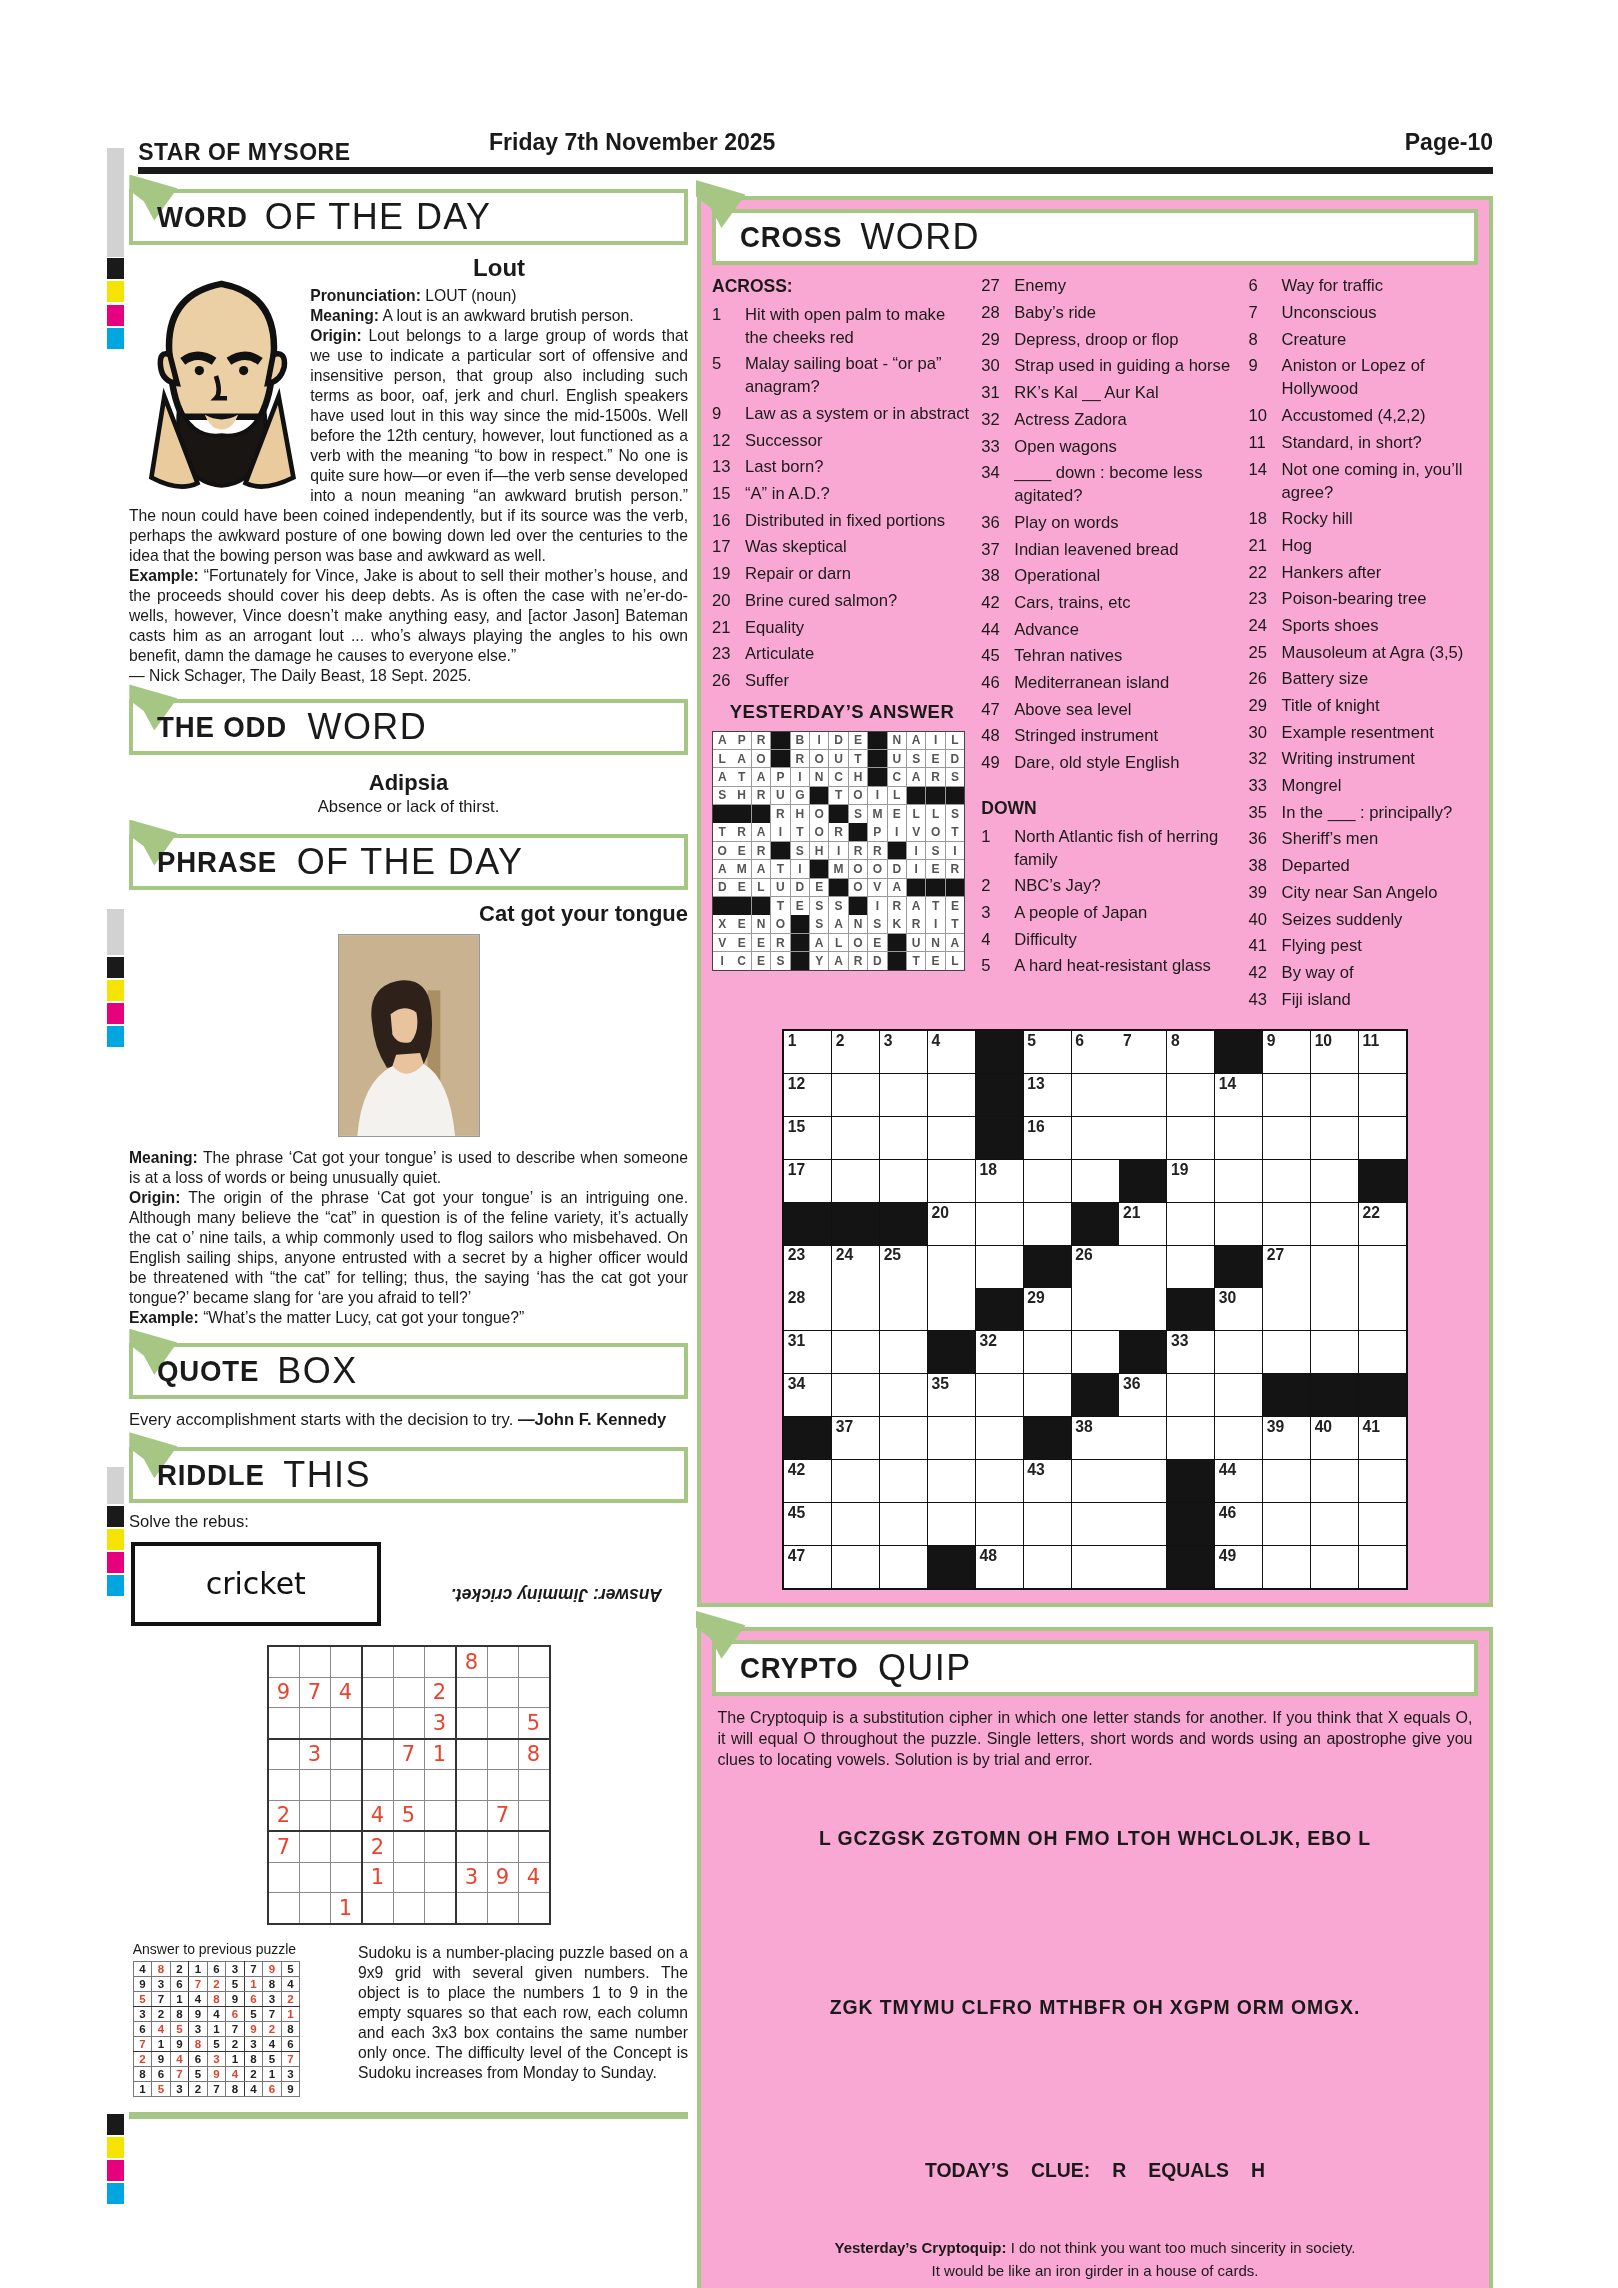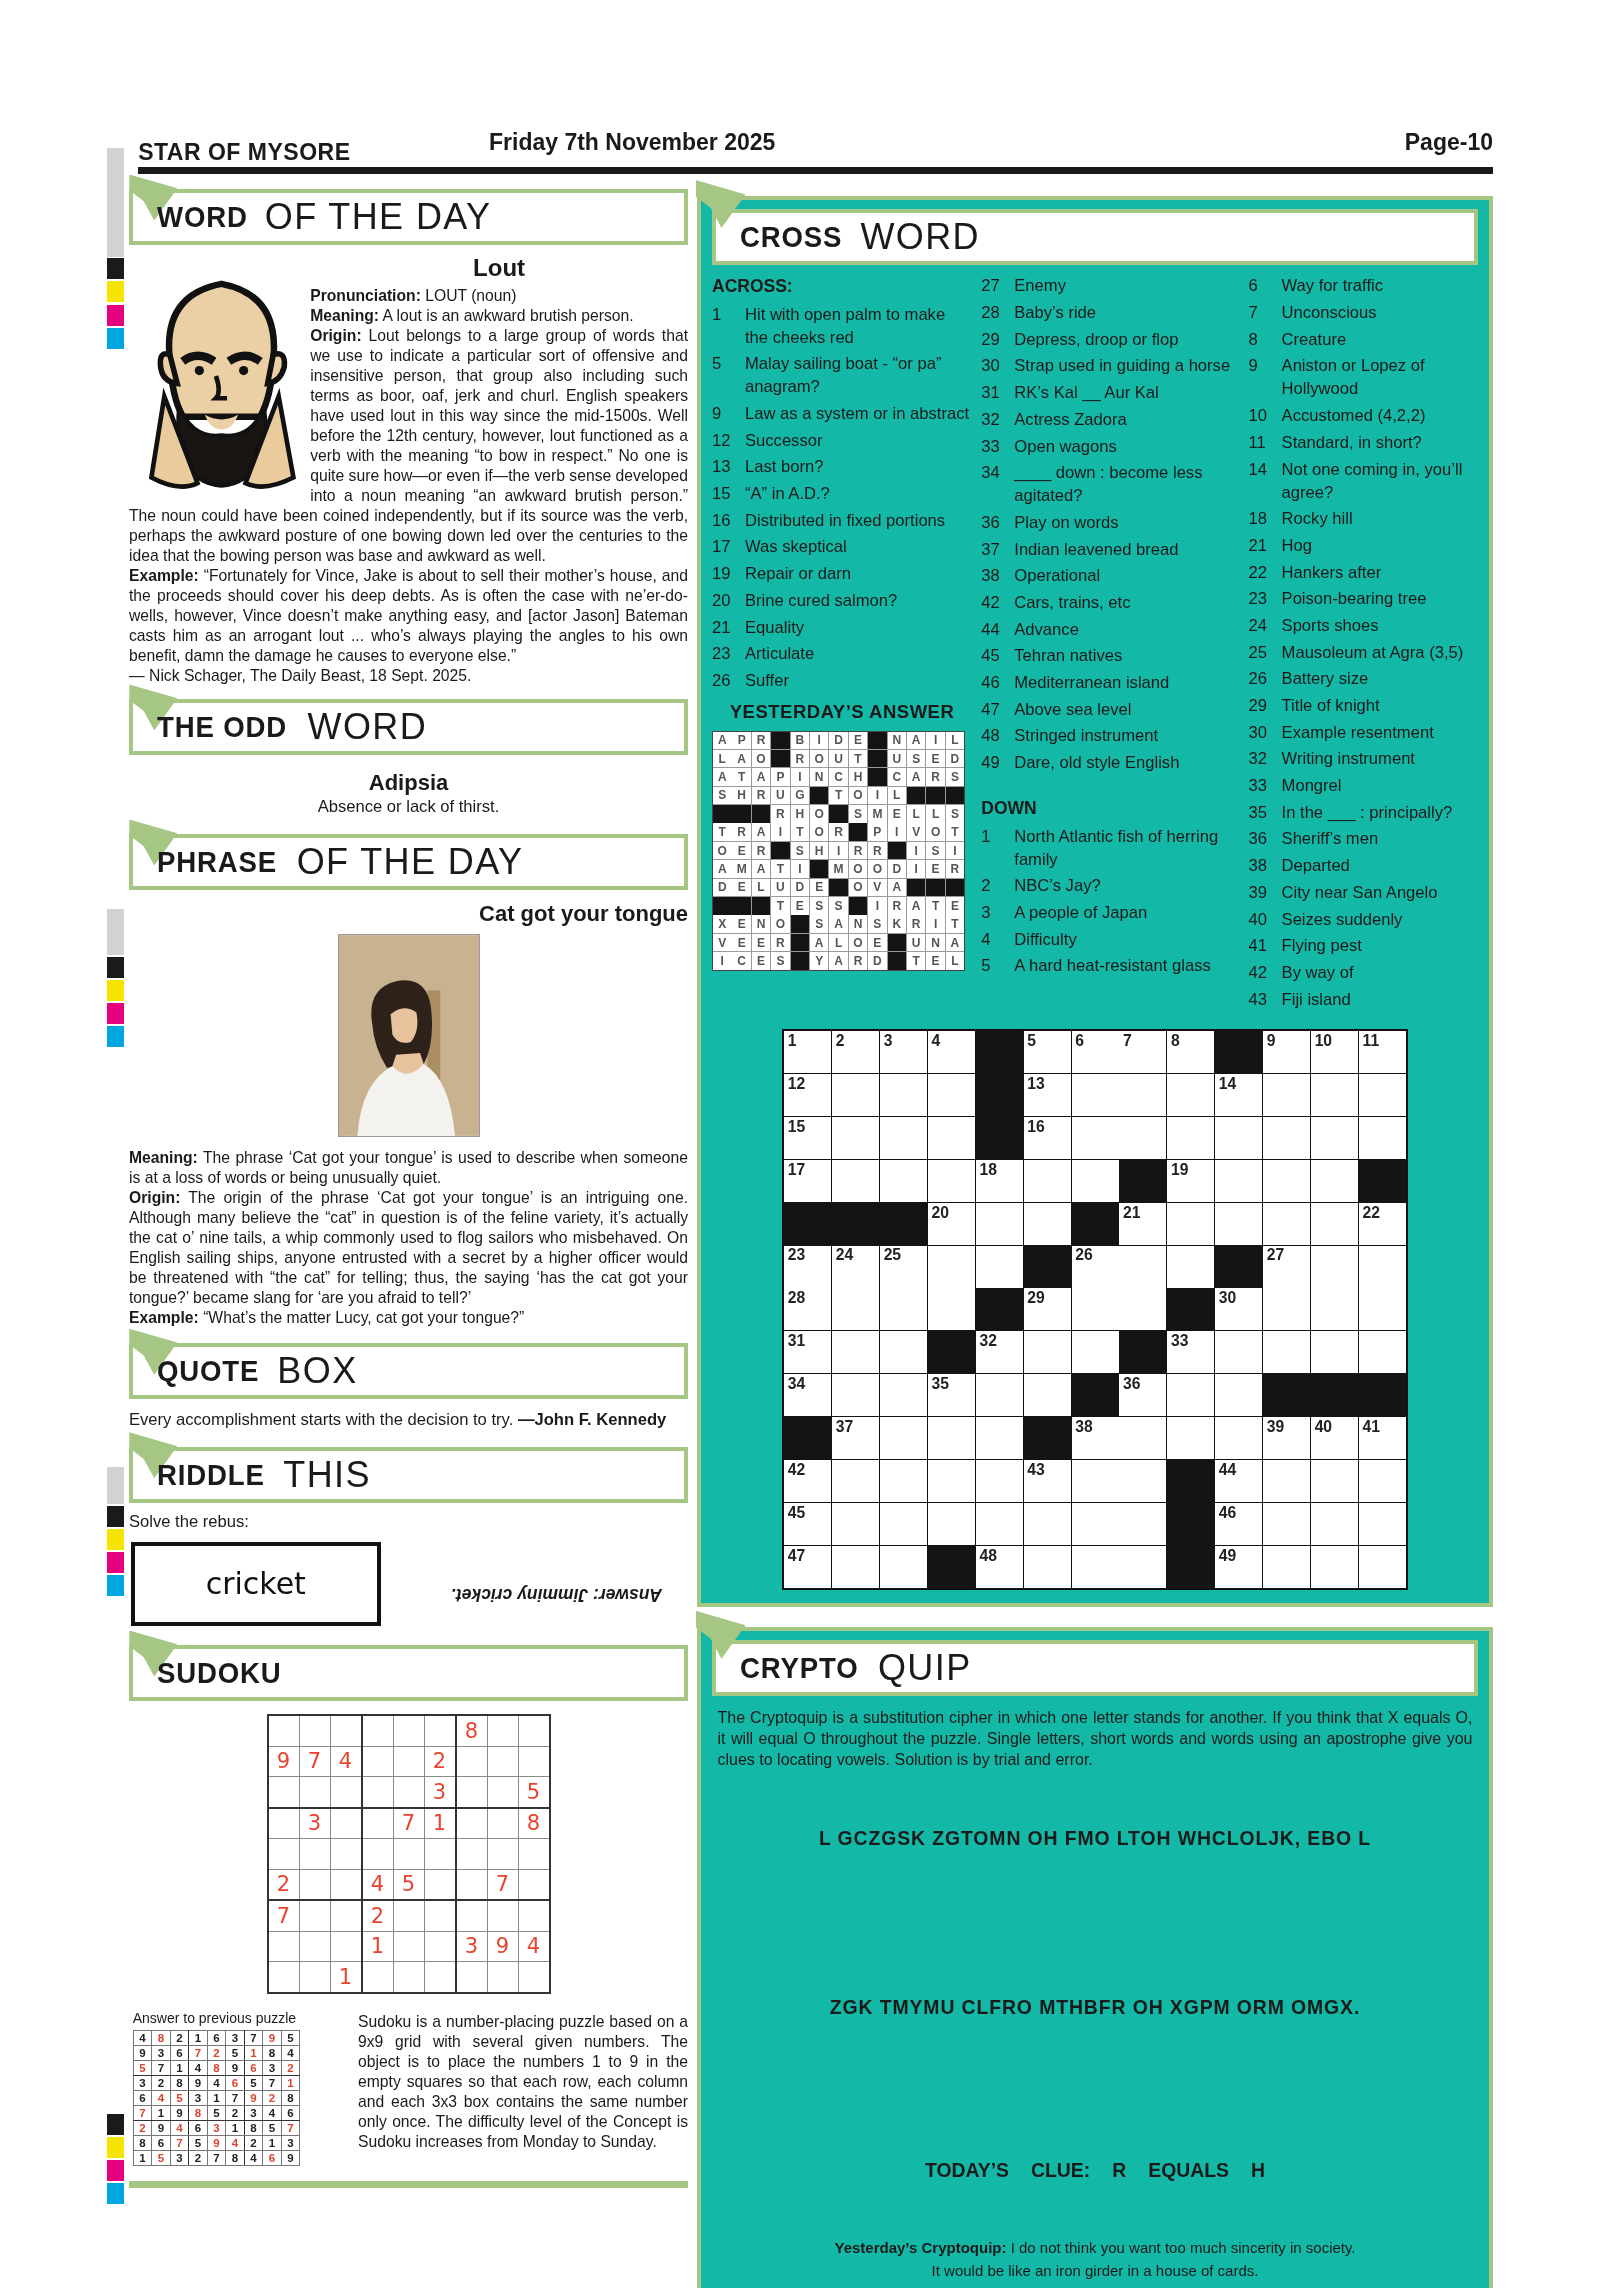--- a/index.html
+++ b/index.html
@@ -63,21 +63,21 @@
   .minisud .cell{display:table-cell;width:17.5px;height:14px;border:0.9px solid #777;text-align:center;vertical-align:middle;
     font-size:11.5px;font-weight:bold;color:#222;}
   .minisud .red{color:#d9442f;}
   .minisud .vb{border-right:1.8px solid #333;}
   .minisud .hb{border-bottom:1.8px solid #333;}
   .sud-desc{flex:1;font-size:15.7px;line-height:20px;text-align:justify;padding-top:1.8px;}
   .green-bar{height:7.4px;background:#a5c783;margin-top:14.8px;}
 
   
   .col-right{position:absolute;left:697px;top:196px;width:796px;}
-  .greenbox{position:relative;border:4.6px solid #a5c783;background:#14b8a6;padding:9.2px 11px 13px 11px;}
+  .greenbox{position:relative;border:4.6px solid #a5c783;background:#f9a8d4;padding:9.2px 11px 13px 11px;}
   .greenbox .flag{position:absolute;left:-5.5px;top:-20px;width:50px;height:48px;background:#a5c783;
     clip-path:polygon(0 0,100% 30%,52% 100%,30% 58%,0 34%);z-index:2;}
   .greenbox .hbox{margin-bottom:9.2px;}
 
   .clue-cols{display:flex;gap:9.2px;}
   .ccol{font-size:16.6px;}
   .ccol1{width:263px;}
   .ccol2{width:261px;}
   .ccol3{width:232px;}
   .clue-head{font-weight:bold;font-size:17.5px;margin:1.8px 0 5.5px 0;}
@@ -224,24 +224,20 @@
     <div class="riddle-area">
       <p class="riddle-prompt">Solve the rebus:</p>
       <div class="rebus-box">
         <span class="rebus-word">cricket</span>
       </div>
       <span class="rebus-answer">Answer: Jimminy cricket.</span>
     </div>
   </section>
 
   <section class="sudoku-wrap">
-    <div class="hbox">
-      <span class="flag"></span>
-      <span class="h-strong">SUDOKU</span>
-    </div>
     <div class="sud" id="sudoku-grid">
         <div class="sud-row">
           <div class="cell"></div>
           <div class="cell"></div>
           <div class="cell vb"></div>
           <div class="cell"></div>
           <div class="cell"></div>
           <div class="cell vb"></div>
           <div class="cell">8</div>
           <div class="cell"></div>

